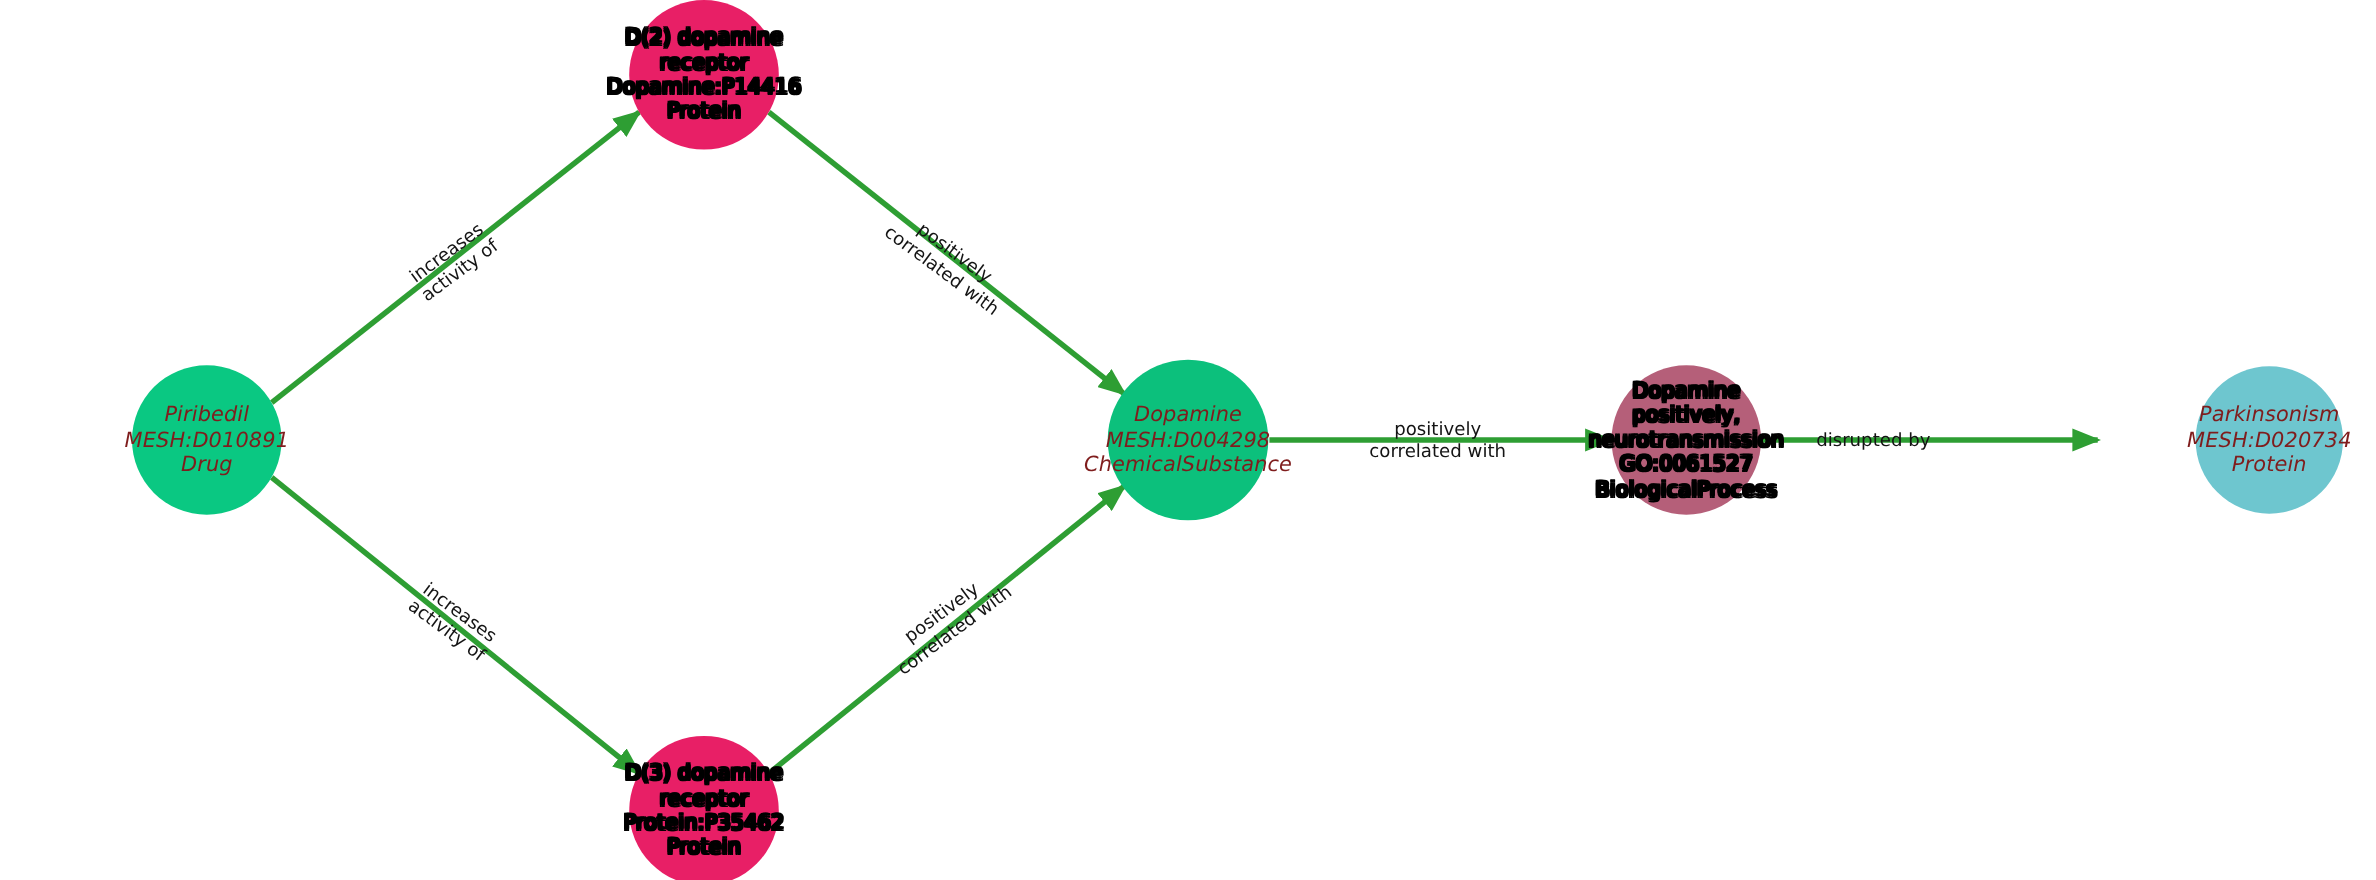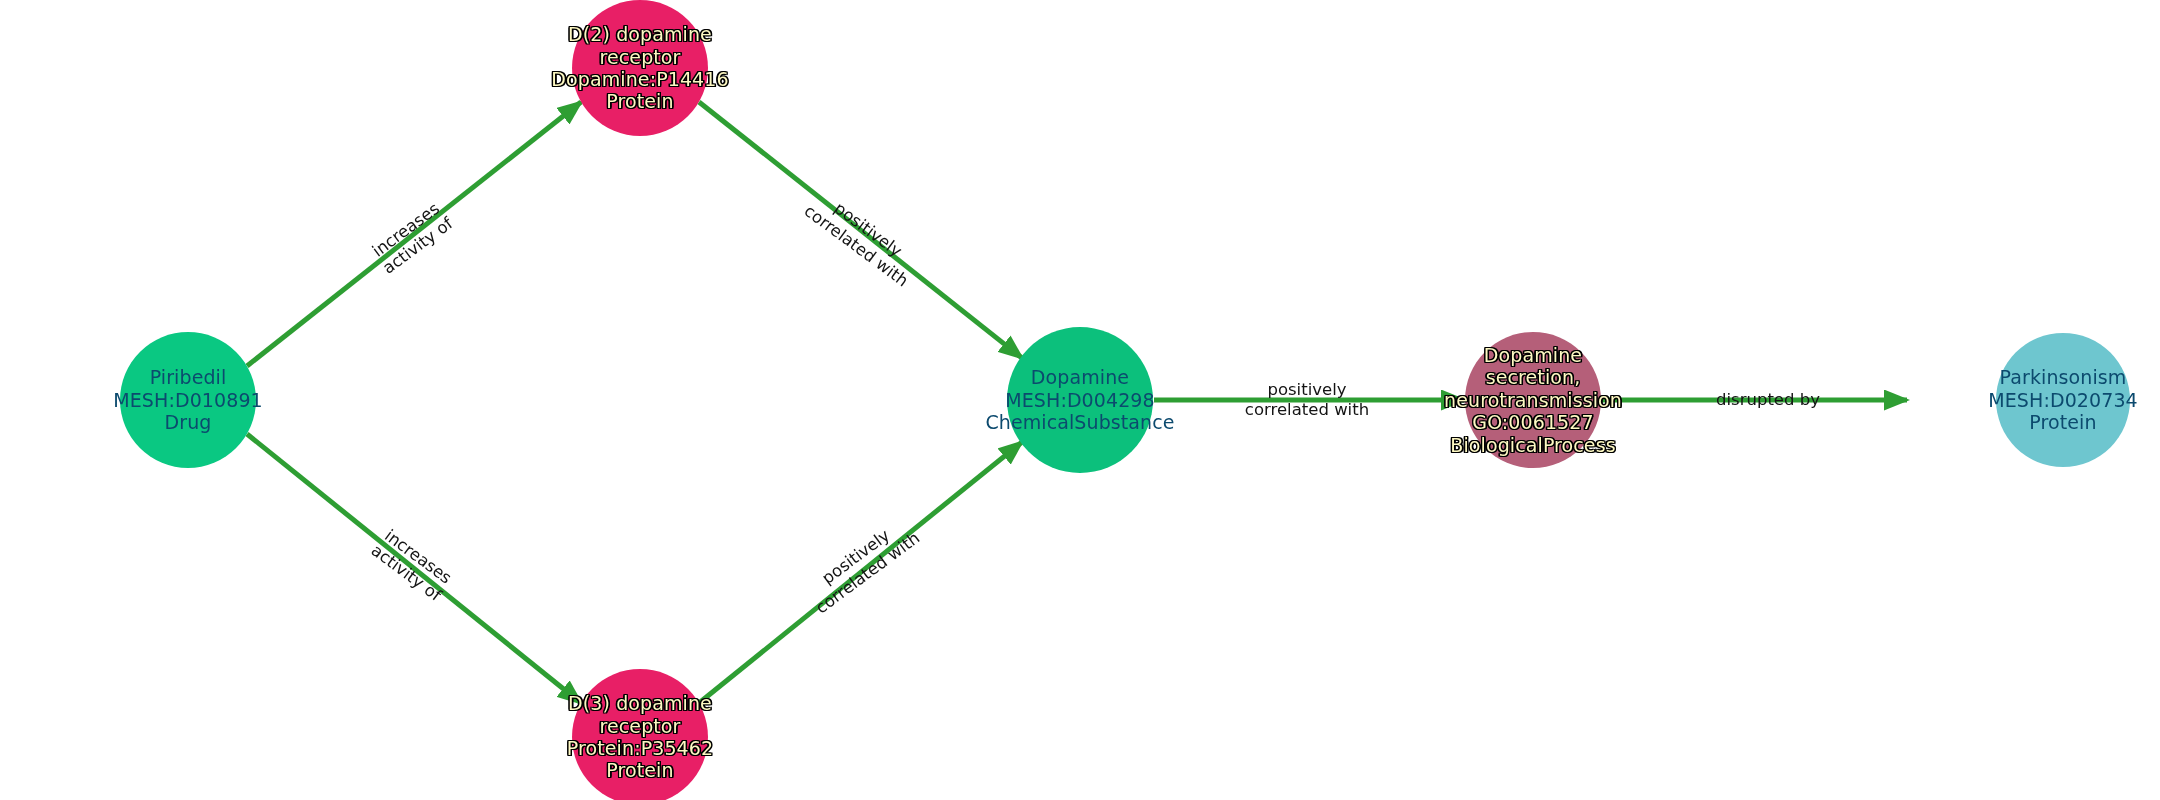--- a/index.html
+++ b/index.html
@@ -34,23 +34,23 @@
     justify-content: center;
     box-sizing: border-box;
   }
   .node-label {
     text-align: center;
     line-height: 1.18;
     white-space: nowrap;
     font-size: 19px;
     letter-spacing: 0.1px;
   }
-  .label-dark { color: #0c4a6e; }
+  .label-dark { color: #7f1d1d; font-style: italic; }
   .label-light {
-    color: #fef9c3;
+    color: #000000;
     text-shadow:
       -1.4px -1.4px 0 #000, 1.4px -1.4px 0 #000,
       -1.4px  1.4px 0 #000, 1.4px  1.4px 0 #000,
       -1.4px 0 0 #000, 1.4px 0 0 #000,
       0 -1.4px 0 #000, 0 1.4px 0 #000;
   }
   .edge-label {
     position: absolute;
     font-size: 16.5px;
     color: #141414;
@@ -108,21 +108,21 @@
       <div class="node" style="left: 1007px; top: 327px; width: 146px; height: 146px; background: rgb(12, 192, 124);">
         <div class="node-label label-dark">
           <div>Dopamine</div>
           <div>MESH:D004298</div>
           <div>ChemicalSubstance</div>
         </div>
       </div>
       <div class="node" style="left: 1465px; top: 332px; width: 136px; height: 136px; background: rgb(181, 95, 121);">
         <div class="node-label label-light">
           <div>Dopamine</div>
-          <div>secretion,</div>
+          <div>positively,</div>
           <div>neurotransmission</div>
           <div>GO:0061527</div>
           <div>BiologicalProcess</div>
         </div>
       </div>
       <div class="node" style="left: 1996px; top: 333px; width: 134px; height: 134px; background: rgb(110, 198, 207);">
         <div class="node-label label-dark">
           <div>Parkinsonism</div>
           <div>MESH:D020734</div>
           <div>Protein</div>
@@ -133,16 +133,16 @@
       <div class="edge-label" style="left: 412px; top: 238px; transform: translate(-50%, -50%) rotate(-36.5deg);">increases
 activity of</div>
       <div class="edge-label" style="left: 862px; top: 238px; transform: translate(-50%, -50%) rotate(36.5deg);">positively
 correlated with</div>
       <div class="edge-label" style="left: 412px; top: 565px; transform: translate(-50%, -50%) rotate(36.5deg);">increases
 activity of</div>
       <div class="edge-label" style="left: 862px; top: 565px; transform: translate(-50%, -50%) rotate(-36.5deg);">positively
 correlated with</div>
       <div class="edge-label" style="left: 1307px; top: 400px; transform: translate(-50%, -50%) rotate(0deg);">positively
 correlated with</div>
-      <div class="edge-label" style="left: 1768px; top: 400px; transform: translate(-50%, -50%) rotate(0deg);">disrupted by</div>
+      <div class="edge-label" style="left: 1703px; top: 400px; transform: translate(-50%, -50%) rotate(0deg);">disrupted by</div>
     </div>
 
 </div>
 
 </body></html>

